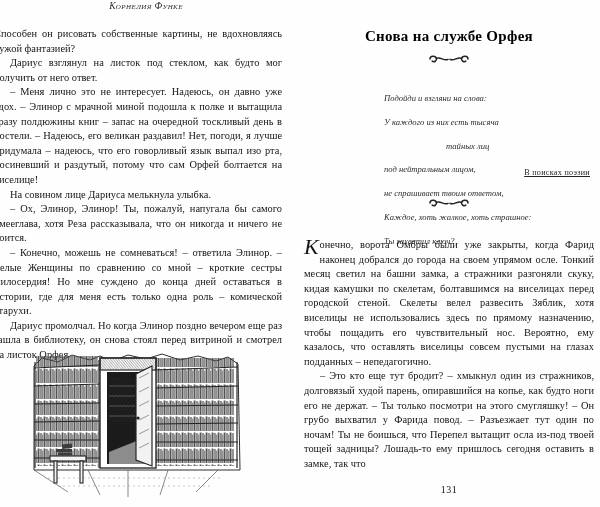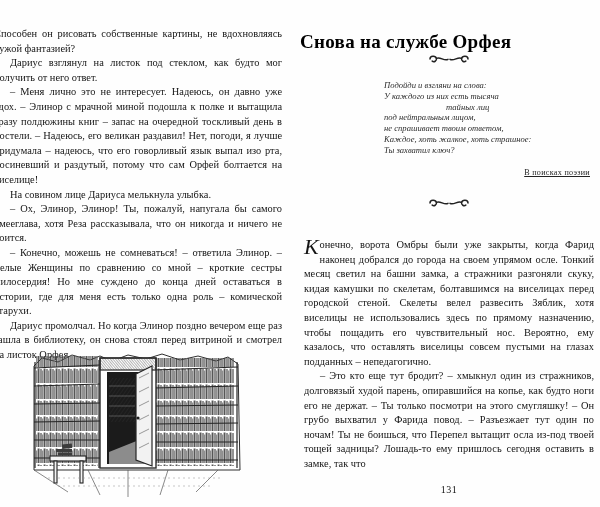--- a/index.html
+++ b/index.html
@@ -81,22 +81,22 @@
     left: 300px;
     top: 0;
     width: 300px;
     height: 507px;
   }
   .chapter-title {
     position: absolute;
     left: 0;
     top: 18px;
     width: 298px;
-    text-align: left;
-    font-size: 19px;
+    text-align: center;
+    font-size: 15px;
     letter-spacing: 0.3px;
     color: #000000;
   }
   .ornament {
     position: absolute;
     left: 0;
     top: 52px;
     width: 298px;
     text-align: center;
     font-size: 15px;
@@ -118,20 +118,21 @@
     left: 84px;
     top: 80px;
     width: 206px;
     font-style: italic;
     font-size: 8.6px;
     line-height: 10.8px;
     color: #2b2b2b;
   }
   .epigraph .ln {
     white-space: pre;
+    margin-top: 13px;
   }
   .epigraph .ln.indent-big {
     padding-left: 62px;
   }
   .epigraph-source {
     position: absolute;
     left: 84px;
     top: 167px;
     width: 206px;
     font-size: 8.1px;
@@ -188,20 +189,21 @@
     letter-spacing: 0.5px;
   }
 </style>
 </head>
 <body>
 
 <div class="spread">
 
   <div class="page-left">
 
+    <div class="running-head">Корнелия Функе</div>
 
     <div class="left-body">
       <p class="noindent">Способен он рисовать собственные картины, не вдохновляясь чужой фантазией?</p>
       <p>Дариус взглянул на листок под стеклом, как будто мог получить от него ответ.</p>
       <p>– Меня лично это не интересует. Надеюсь, он давно уже сдох. – Элинор с мрачной миной подошла к полке и вытащила сразу полдюжины книг – запас на очередной тоскливый день в постели. – Надеюсь, его великан раздавил! Нет, погоди, я лучше придумала – надеюсь, что его говорливый язык выпал изо рта, посиневший и раздутый, потому что сам Орфей болтается на виселице!</p>
       <p>На совином лице Дариуса мелькнула улыбка.</p>
       <p>– Ох, Элинор, Элинор! Ты, пожалуй, напугала бы самого Змееглава, хотя Реза рассказывала, что он никогда и ничего не боится.</p>
       <p>– Конечно, можешь не сомневаться! – ответила Элинор. – Белые Женщины по сравнению со мной – кроткие сестры милосердия! Но мне суждено до конца дней оставаться в истории, где для меня есть только одна роль – комической старухи.</p>
       <p>Дариус промолчал. Но когда Элинор поздно вечером еще раз зашла в библиотеку, он снова стоял перед витриной и смотрел на листок Орфея.</p>
     </div>

